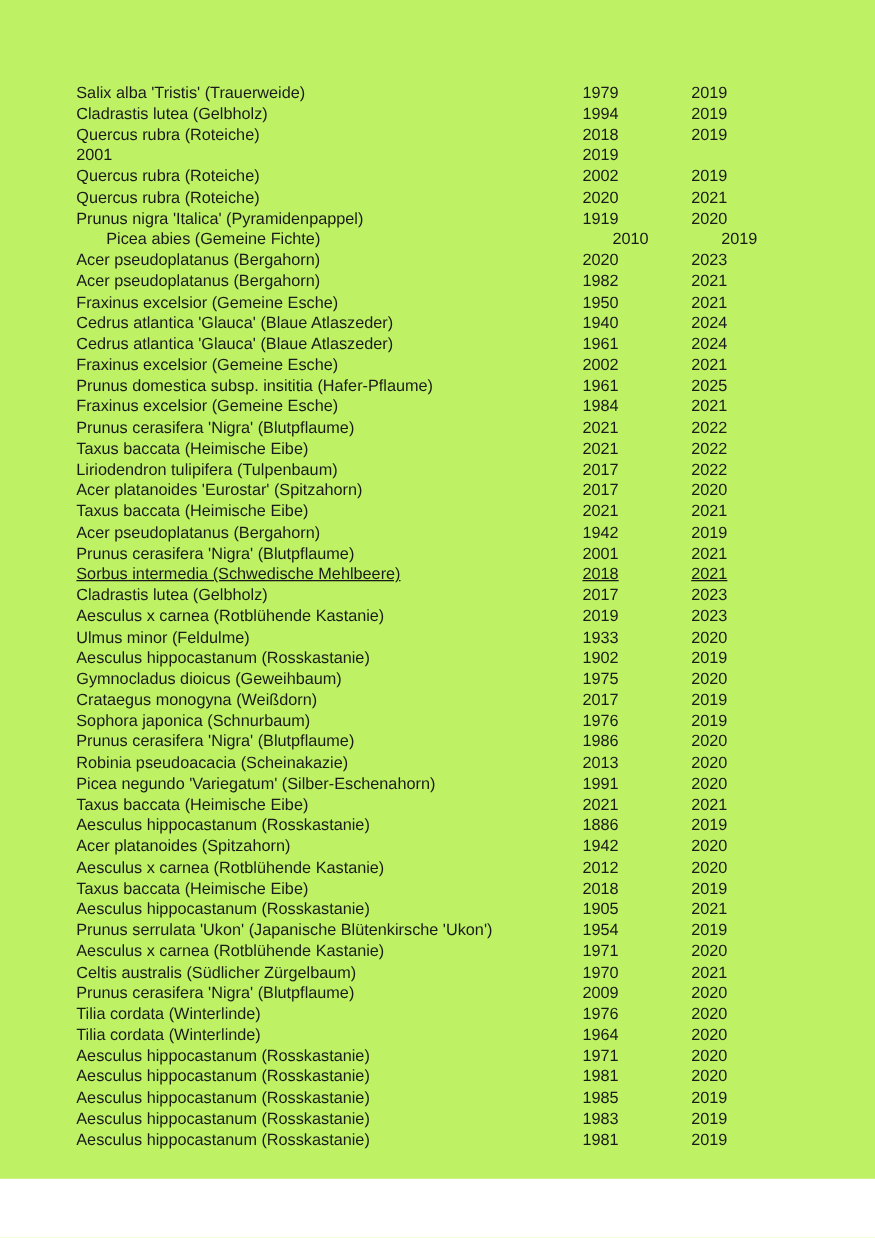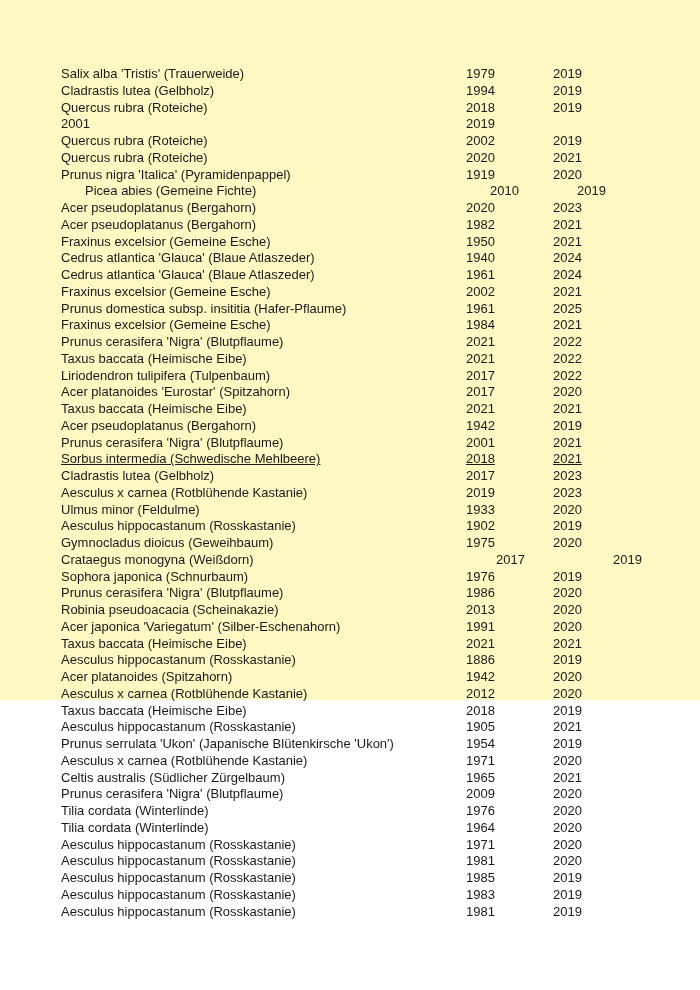--- a/index.html
+++ b/index.html
@@ -9,22 +9,22 @@
   }
   body {
     width: 700px;
     height: 990px;
     overflow: hidden;
     font-family: "Liberation Sans", "DejaVu Sans", sans-serif;
   }
   .page {
     position: relative;
     width: 700px;
-    height: 700px;
-    background: #fef9c3;
+    height: 943px;
+    background: #bef264;
   }
   .tree-list {
     position: absolute;
     top: 66px;
     left: 61px;
     right: 20px;
   }
   .row {
     display: grid;
     grid-template-columns: 405px 87px auto;
@@ -211,21 +211,21 @@
     <span class="year y1">1902</span>
     <span class="year y2">2019</span>
   </div>
 
   <div class="row" style="color: rgb(26, 26, 26);">
     <span class="name">Gymnocladus dioicus (Geweihbaum)</span>
     <span class="year y1">1975</span>
     <span class="year y2">2020</span>
   </div>
 
-  <div class="row" style="color: rgb(26, 26, 26); gap: 30px;">
+  <div class="row" style="color: rgb(26, 26, 26);">
     <span class="name">Crataegus monogyna (Weißdorn)</span>
     <span class="year y1">2017</span>
     <span class="year y2">2019</span>
   </div>
 
   <div class="row" style="color: rgb(26, 26, 26);">
     <span class="name">Sophora japonica (Schnurbaum)</span>
     <span class="year y1">1976</span>
     <span class="year y2">2019</span>
   </div>
@@ -236,21 +236,21 @@
     <span class="year y2">2020</span>
   </div>
 
   <div class="row" style="color: rgb(26, 26, 26);">
     <span class="name">Robinia pseudoacacia (Scheinakazie)</span>
     <span class="year y1">2013</span>
     <span class="year y2">2020</span>
   </div>
 
   <div class="row" style="color: rgb(26, 26, 26);">
-    <span class="name">Acer japonica 'Variegatum' (Silber-Eschenahorn)</span>
+    <span class="name">Picea negundo 'Variegatum' (Silber-Eschenahorn)</span>
     <span class="year y1">1991</span>
     <span class="year y2">2020</span>
   </div>
 
   <div class="row" style="color: rgb(26, 26, 26);">
     <span class="name">Taxus baccata (Heimische Eibe)</span>
     <span class="year y1">2021</span>
     <span class="year y2">2021</span>
   </div>
 
@@ -291,21 +291,21 @@
   </div>
 
   <div class="row" style="color: rgb(26, 26, 26);">
     <span class="name">Aesculus x carnea (Rotblühende Kastanie)</span>
     <span class="year y1">1971</span>
     <span class="year y2">2020</span>
   </div>
 
   <div class="row" style="color: rgb(26, 26, 26);">
     <span class="name">Celtis australis (Südlicher Zürgelbaum)</span>
-    <span class="year y1">1965</span>
+    <span class="year y1">1970</span>
     <span class="year y2">2021</span>
   </div>
 
   <div class="row" style="color: rgb(26, 26, 26);">
     <span class="name">Prunus cerasifera 'Nigra' (Blutpflaume)</span>
     <span class="year y1">2009</span>
     <span class="year y2">2020</span>
   </div>
 
   <div class="row" style="color: rgb(26, 26, 26);">

